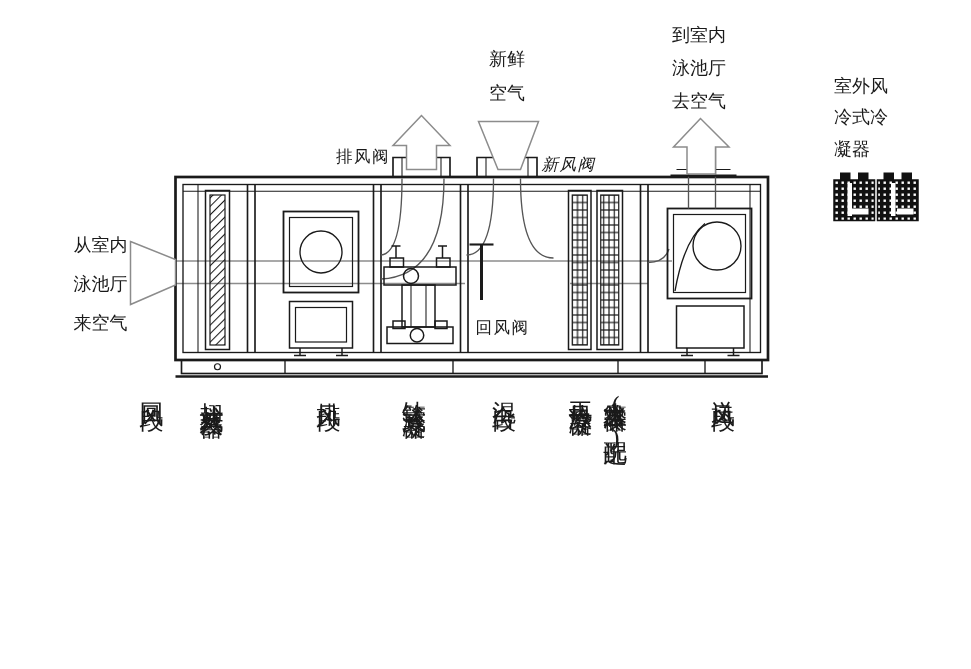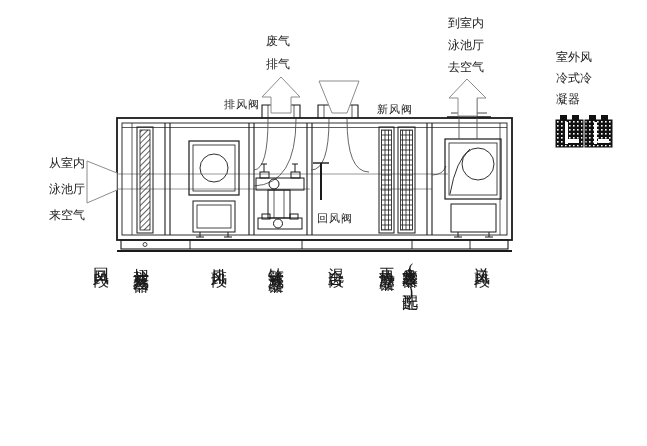--- a/index.html
+++ b/index.html
@@ -178,34 +178,34 @@
       <rect x="594" y="122" width="3" height="22" fill="#fff"></rect>
       <rect x="568" y="139" width="11" height="4" fill="#fff"></rect>
       <rect x="598" y="139" width="11" height="4" fill="#fff"></rect>
     </g>
   </svg>
 
   <div class="mlabel" style="left:24px; top:150px; width:62px; text-align:center; line-height:26px;margin-left:12px;">从室内
 泳池厅
 来空气</div>
 
-  <div class="mlabel" style="left:252px; top:30px; width:52px;">废气
-排气</div>
-
+
+  <div class="mlabel" style="left:314px; top:28px; width:48px;">新鲜
+空气</div>
 
   <div class="mlabel" style="left:436px; top:12px; width:60px; line-height:22px;">到室内
 泳池厅
 去空气</div>
 
   <div class="mlabel" style="left:556px; top:47px; width:60px; text-align:left; line-height:21px;">室外风
 冷式冷
 凝器</div>
 
   <div class="small" style="left:224px; top:99px;">排风阀</div>
-  <div class="small" style="left:377px; top:104px;">新风阀</div>
+  <div class="small" style="left:361px; top:104px;font-style:italic;">新风阀</div>
   <div class="small" style="left:317px; top:213px;">回风阀</div>
 
   <div class="vlabel" style="left:90px;">回风段</div>
   <div class="vlabel" style="left:130px;">翅片式蒸发器</div>
   <div class="vlabel" style="left:208px;">排风段</div>
   <div class="vlabel" style="left:265px;">钛管式冷凝器</div>
   <div class="vlabel" style="left:325px;">混合段</div>
   <div class="vlabel" style="left:376px;">再热冷凝器</div>
   <div class="vlabel" style="left:399px; letter-spacing:1px;">水盘管表冷器(选配)</div>
   <div class="vlabel" style="left:471px;">送风段</div>

